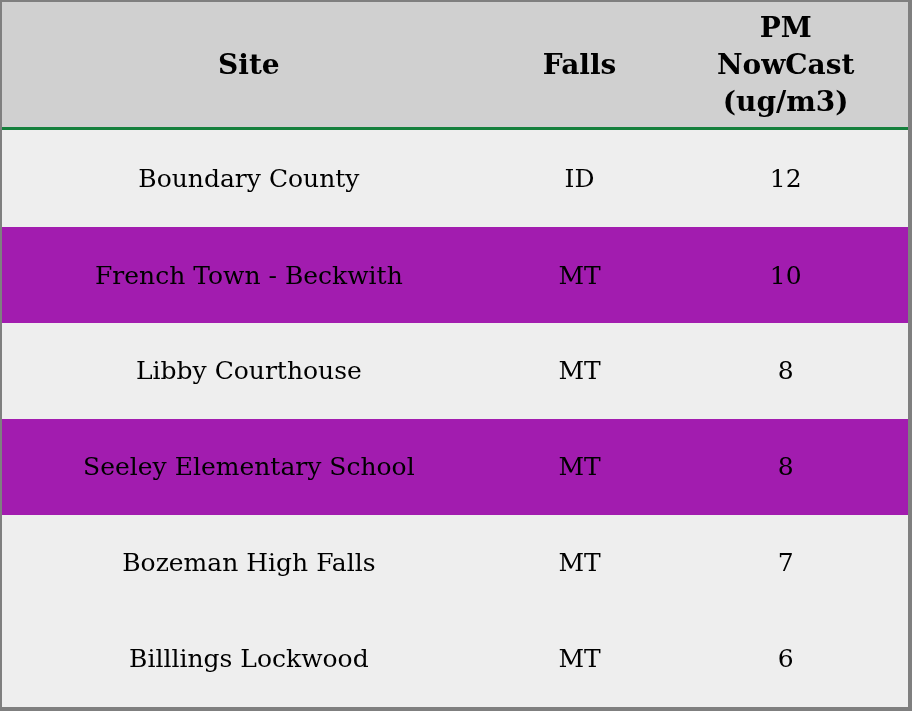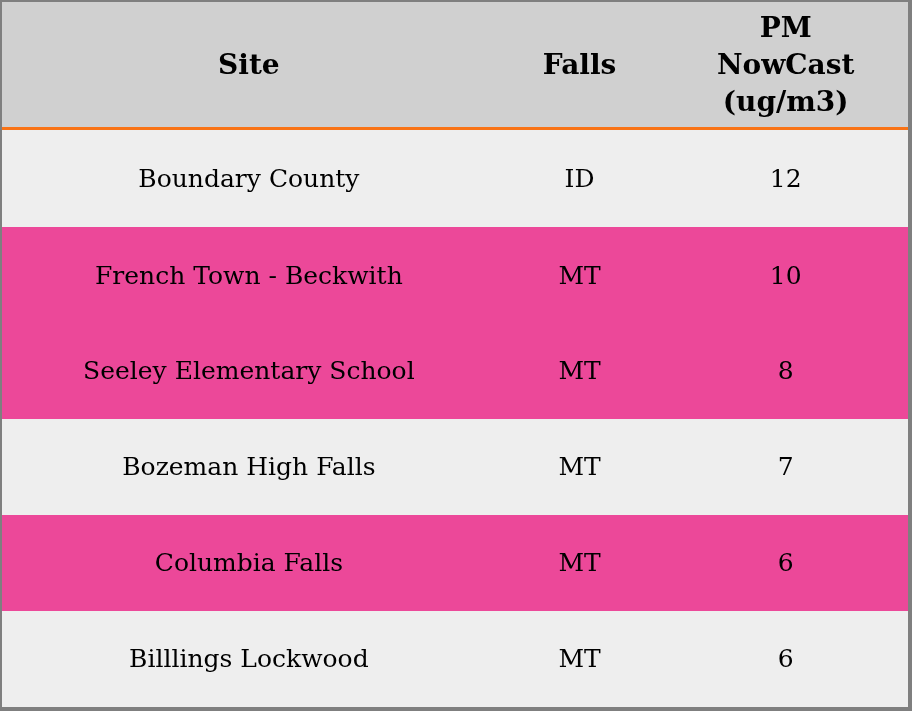--- a/index.html
+++ b/index.html
@@ -26,31 +26,31 @@
     table-layout: fixed;
   }
   table.pm-table thead th {
     background: #d0d0d0;
     font-weight: bold;
     font-size: 28px;
     line-height: 37px;
     height: 125px;
     text-align: center;
     vertical-align: middle;
-    border-bottom: 3px solid #f97316;
+    border-bottom: 3px solid #15803d;
     padding: 0;
     white-space: pre-line;
   }
   table.pm-table tbody td {
     font-size: 25px;
     height: 57px;
     text-align: center;
     vertical-align: middle;
     padding: 0;
-    background: #ec4899;
+    background: #a21caf;
   }
   table.pm-table tbody tr.odd td {
     background: #eeeeee;
     margin-top: 20px;
   }
   col.col-site  { width: 54.5%; }
   col.col-state { width: 18.5%; }
   col.col-pm    { width: 27%; }
 </style>
 </head>
@@ -77,34 +77,34 @@
     <tr class="odd">
           <td>Boundary County</td>
           <td>ID</td>
           <td>12</td>
         </tr>
         <tr>
           <td>French Town - Beckwith</td>
           <td>MT</td>
           <td>10</td>
         </tr>
+        <tr class="odd">
+          <td>Libby Courthouse</td>
+          <td>MT</td>
+          <td>8</td>
+        </tr>
         <tr>
           <td>Seeley Elementary School</td>
           <td>MT</td>
           <td>8</td>
         </tr>
         <tr class="odd">
           <td>Bozeman High Falls</td>
           <td>MT</td>
           <td>7</td>
-        </tr>
-        <tr>
-          <td>Columbia Falls</td>
-          <td>MT</td>
-          <td>6</td>
         </tr>
         <tr class="odd">
           <td>Billlings Lockwood</td>
           <td>MT</td>
           <td>6</td>
         </tr>
       </tbody>
   </table>
 </div>
 

